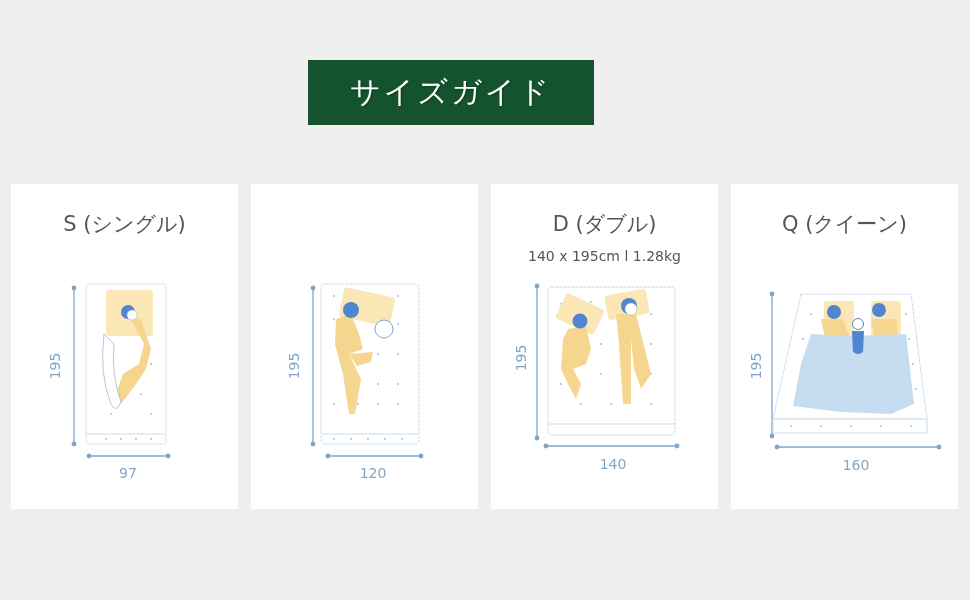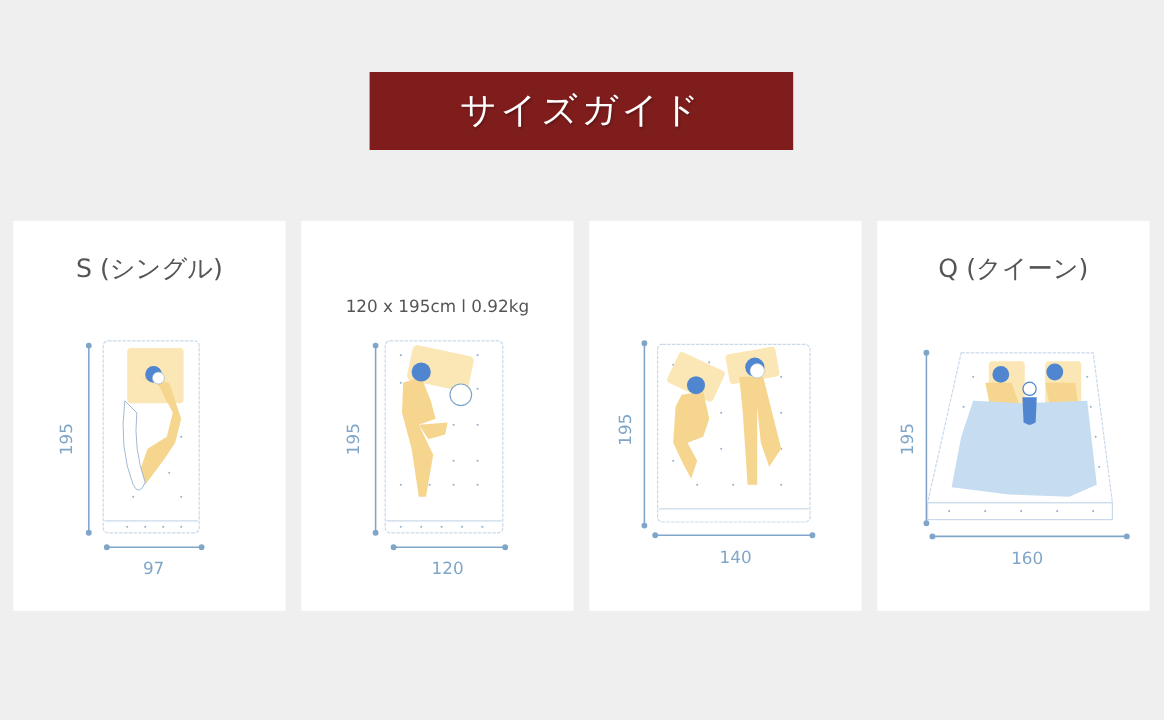--- a/index.html
+++ b/index.html
@@ -1,20 +1,20 @@
 <!DOCTYPE html>
 <html><head>
 <meta charset="utf-8">
 <style>
   * { box-sizing: border-box; margin: 0; padding: 0; }
   html, body { width: 970px; height: 600px; background: #efefef; overflow: hidden; }
   body { position: relative; font-family: "DejaVu Sans", "Liberation Sans", sans-serif; color: #555; }
   .banner {
-    position: absolute; left: 308px; top: 60px; width: 353px; height: 65px;
-    background: #7f1d1d; color: #fff; display: flex; align-items: center; justify-content: center;
+    position: absolute; left: 308px; top: 60px; width: 286px; height: 65px;
+    background: #14532d; color: #fff; display: flex; align-items: center; justify-content: center;
     font-size: 30px; letter-spacing: 3px; text-shadow: 1px 1px 2px rgba(0,0,0,0.25);
   }
   .card {
     position: absolute; top: 184px; width: 227px; height: 325px; background: #fff;
   }
   .card-title {
     position: absolute; top: 26px; left: 0; width: 100%; text-align: center;
     font-size: 21px; color: #555;
   }
   .card-spec {
@@ -67,21 +67,20 @@
     </g>
     <rect x="95" y="16" width="47" height="46" rx="3" fill="#fbe6b5"></rect>
     <path d="M105 40 L120 45 L133 70 L128 90 L112 100 L103 125 L110 130 L125 110 L135 95 L140 75 L130 45 Z" fill="#f6d58f"></path>
     <path d="M93 60 Q88 100 100 130 Q105 140 110 128 Q100 100 103 70 Z" fill="#fff" stroke="#9db7d3" stroke-width="0.8"></path>
     <circle cx="117" cy="38" r="7" fill="#4f86cf"></circle>
       <circle cx="121" cy="41" r="5" fill="#fff" stroke="#9db7d3" stroke-width="0.6"></circle>
   </svg>
 </div>
 
 <div class="card" style="left:251px">
-  <div class="card-spec">120 x 195cm  l 0.92kg</div>
   <svg class="illus" viewBox="0 0 227 235">
     <g stroke="#7fa6c9" stroke-width="1.3" fill="#7fa6c9">
       <line x1="62" y1="14" x2="62" y2="170"></line>
         <circle cx="62" cy="14" r="1.8"></circle>
         <circle cx="62" cy="170" r="1.8"></circle>
     </g>
     <text class="dim-text" transform="translate(48 92) rotate(-90)" text-anchor="middle">195</text>
     <g stroke="#7fa6c9" stroke-width="1.3" fill="#7fa6c9">
       <line x1="77" y1="182" x2="170" y2="182"></line>
         <circle cx="77" cy="182" r="1.8"></circle>
@@ -111,20 +110,22 @@
     </g>
     <rect x="90" y="18" width="52" height="30" rx="4" fill="#fbe6b5" transform="rotate(12 116 33)"></rect>
     <path d="M85 45 L100 40 L108 60 L112 75 L98 80 L110 105 L104 140 L98 140 L92 100 L84 70 Z" fill="#f6d58f"></path>
     <path d="M98 80 L122 78 L120 88 L106 92 Z" fill="#f6d58f"></path>
     <circle cx="100" cy="36" r="8" fill="#4f86cf"></circle>
     <circle cx="133" cy="55" r="9" fill="#fff" stroke="#7fa6c9" stroke-width="1"></circle>
   </svg>
 </div>
 
 <div class="card" style="left:491px">
+  <div class="card-title">D (ダブル)</div>
+  <div class="card-spec">140 x 195cm  l  1.28kg</div>
   <svg class="illus" viewBox="0 0 227 235">
     <g stroke="#7fa6c9" stroke-width="1.3" fill="#7fa6c9">
       <line x1="46" y1="12" x2="46" y2="164"></line>
         <circle cx="46" cy="12" r="1.8"></circle>
         <circle cx="46" cy="164" r="1.8"></circle>
     </g>
     <text class="dim-text" transform="translate(35 84) rotate(-90)" text-anchor="middle">195</text>
     <g stroke="#7fa6c9" stroke-width="1.3" fill="#7fa6c9">
       <line x1="55" y1="172" x2="186" y2="172"></line>
         <circle cx="55" cy="172" r="1.8"></circle>

